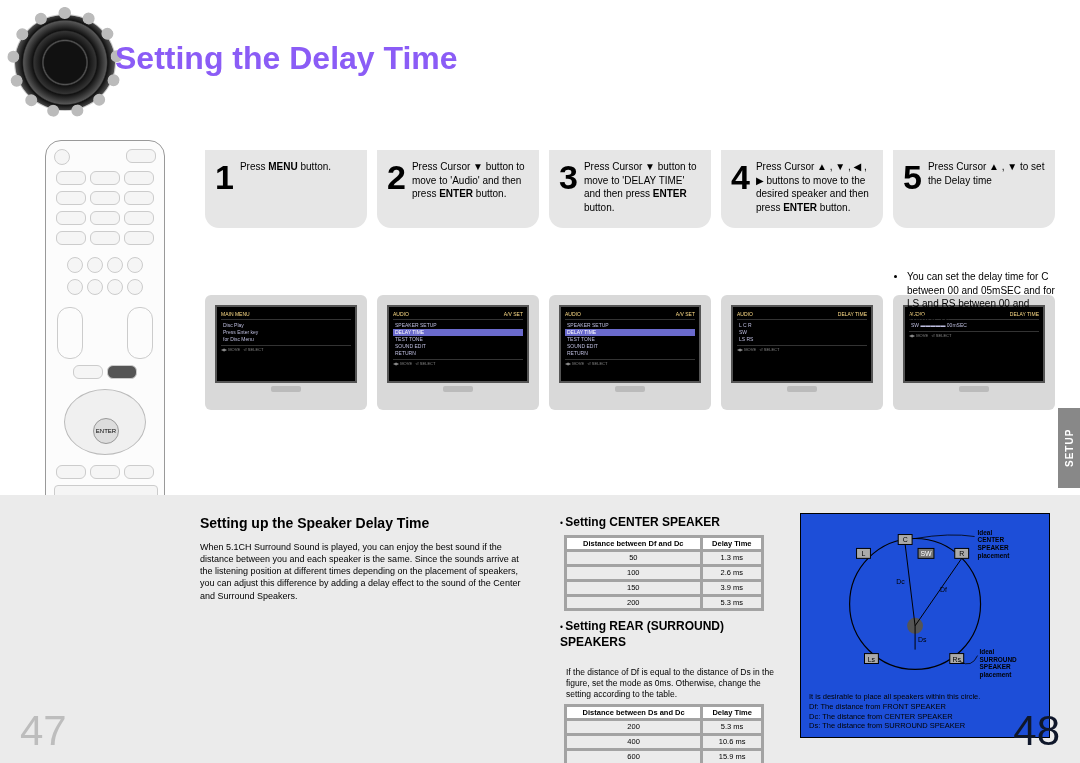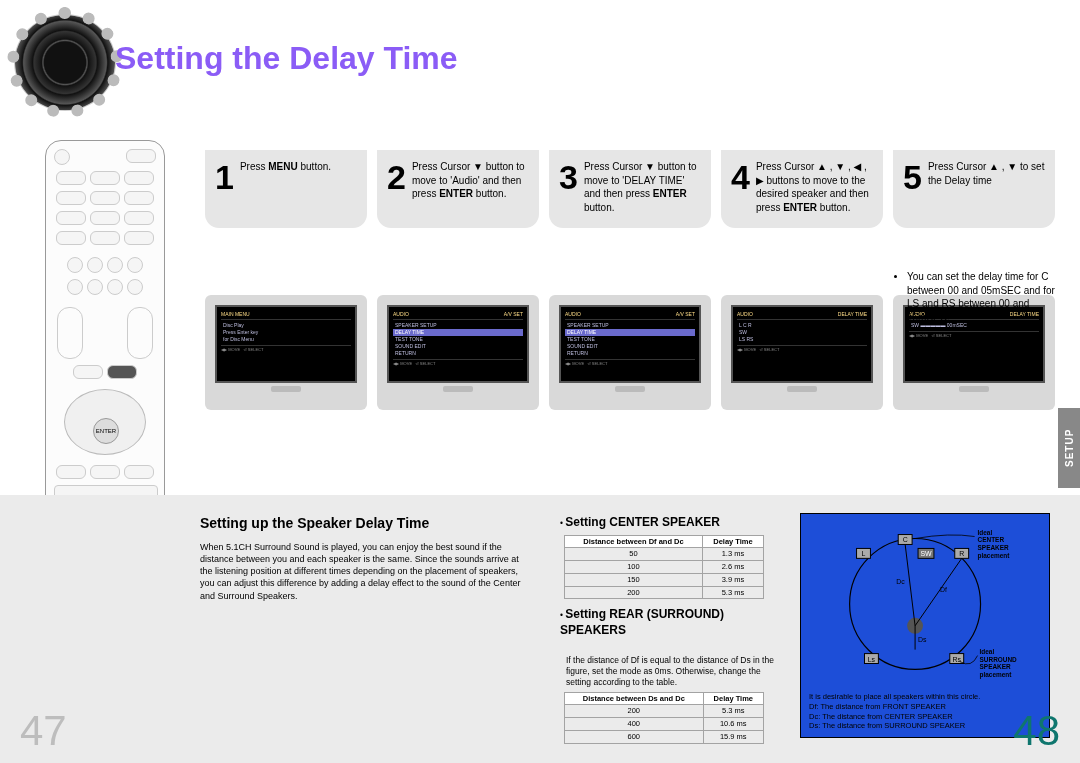--- a/index.html
+++ b/index.html
@@ -168,21 +168,21 @@
   }
   .col2 .sub { font-weight: bold; font-size:12px;}
   .mini-table {
     border: 1px solid #000;
     border-collapse: collapse;
     width: 200px;
     margin: 4px 0 8px 4px;
     font-size: 7.5px;
   }
   .mini-table th, .mini-table td {
-    border: 1px solid #a3a3a3;
+    border: 3px solid #a3a3a3;
     padding: 1px 4px;
     text-align: center;
   }
   .mini-table th { font-weight: bold; background:#fff;}
   .diagram {
     position: absolute;
     top: 18px;
     left: 800px;
     width: 250px;
     height: 225px;
@@ -200,21 +200,21 @@
     font-size: 42px;
     font-weight: 300;
     color: #bdbdbd;
   }
   .pagenum-r {
     position: absolute;
     bottom: 8px;
     right: 20px;
     font-size: 42px;
     font-weight: 300;
-    color: #0f766e;
+    color: #0f172a;
   }
   .setup-tab {
     position: absolute;
     right: 0;
     top: 408px;
     width: 22px;
     height: 80px;
     background: #888;
     color: #fff;
     font-size: 10px;

